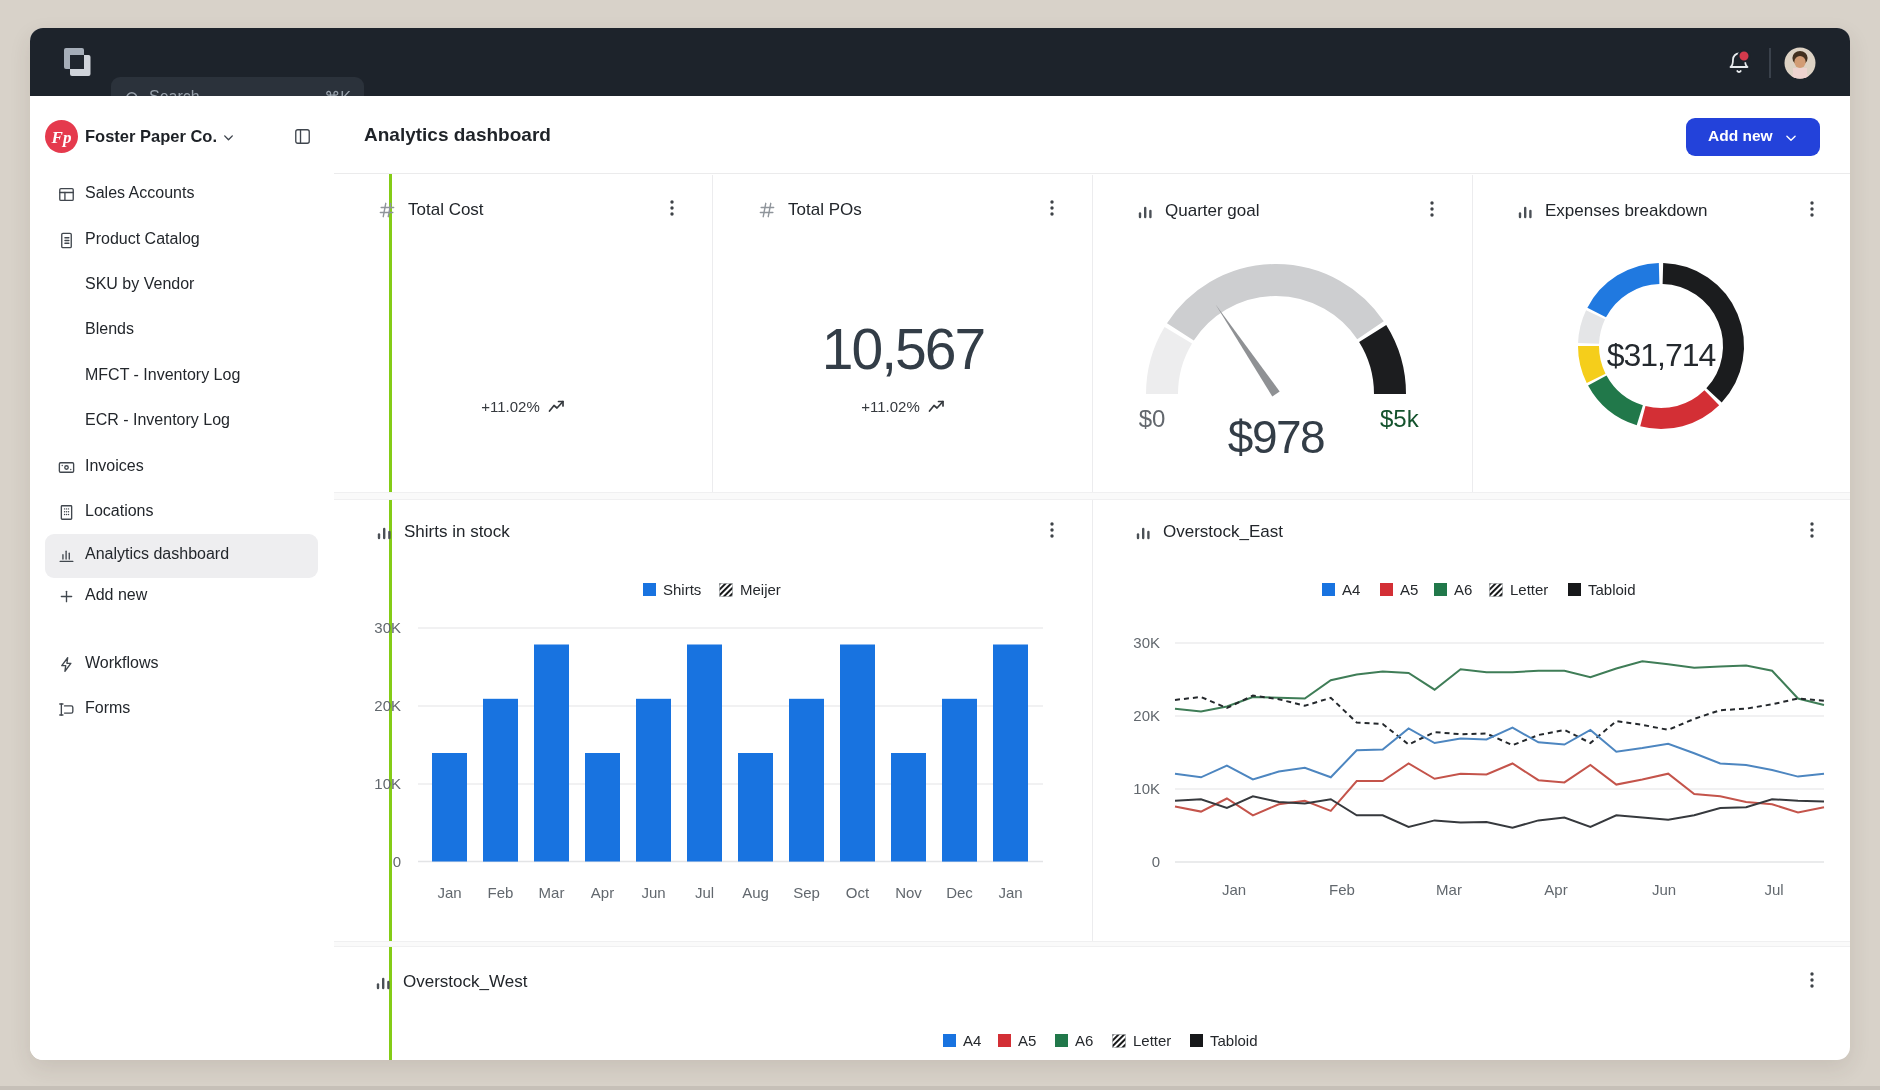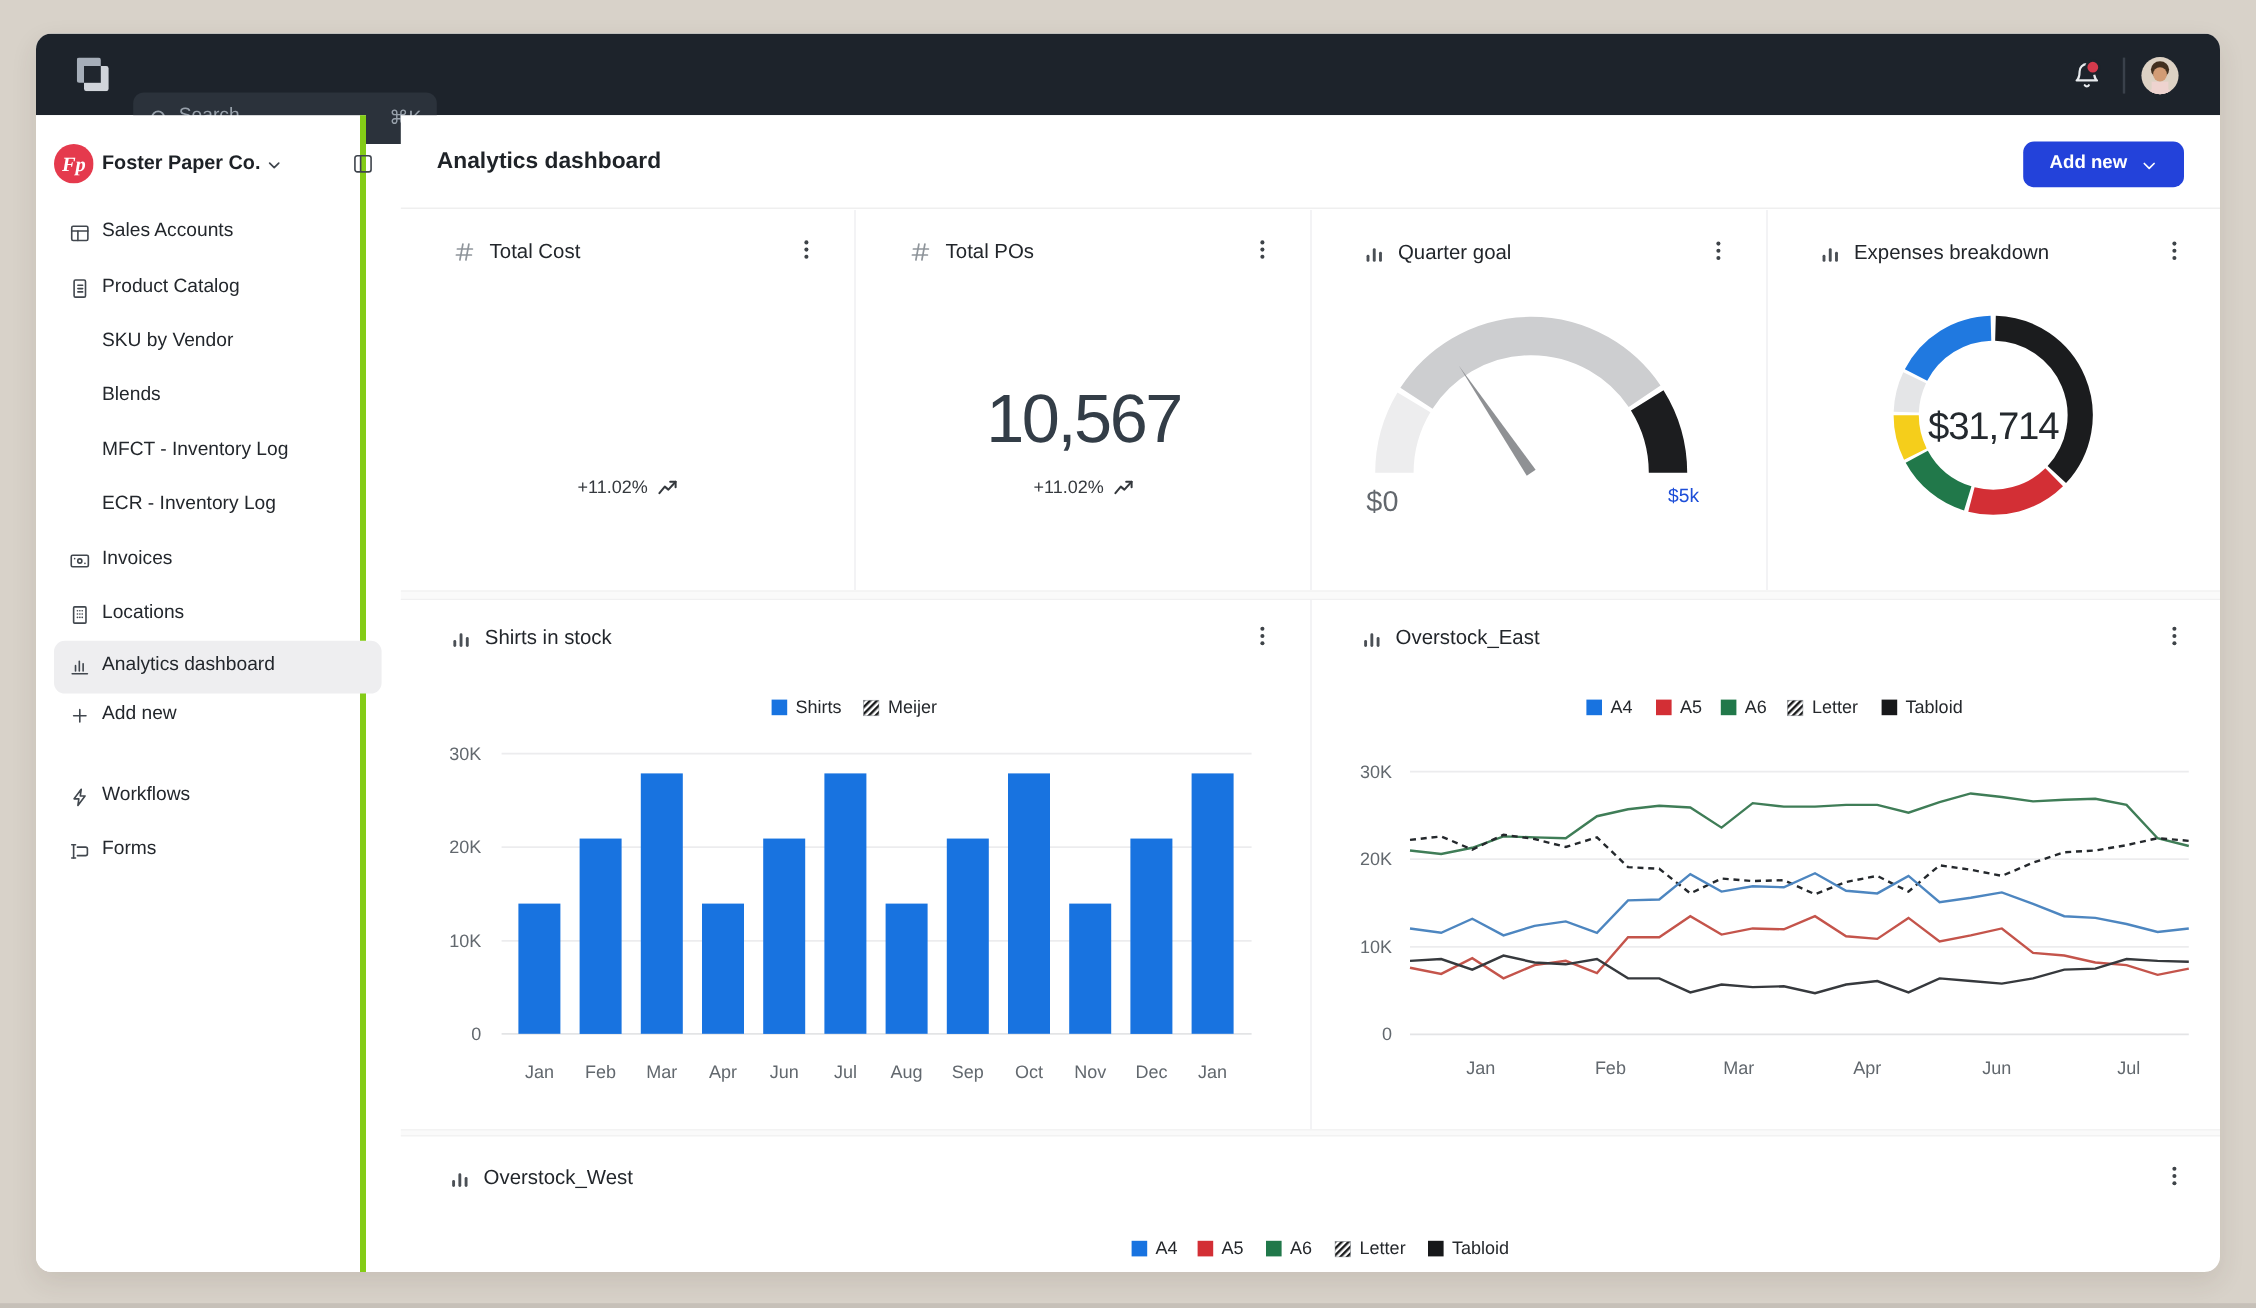--- a/index.html
+++ b/index.html
@@ -4,22 +4,22 @@
 * { margin:0; padding:0; box-sizing:border-box; }
 html,body { width:1880px; height:1090px; background:#d8d2c9; overflow:hidden;
   font-family:"Liberation Sans", sans-serif; }
 .abs { position:absolute; }
 .window { position:absolute; left:30px; top:28px; width:1820px; height:1032px;
   background:#fff; border-radius:13px; overflow:hidden;
   box-shadow:0 8px 22px rgba(60,50,40,.11); }
 .topbar { position:absolute; left:0; top:0; width:100%; height:68px; background:#1d232b; }
 .search { position:absolute; left:81px; top:13px; width:253px; height:43px;
   background:#2b323b; border-radius:9px; color:#98a1ab; font-size:16px;margin-top:36px; }
-.sidebar { position:absolute; left:0; top:68px; width:275px; bottom:0;
-  background:#fff; border-right:5px solid #84cc16; }
+.sidebar { position:absolute; left:0; top:68px; width:362px; bottom:0;
+  background:#fff; border-right:3px solid #84cc16; }
 .mitem { position:absolute; font-size:16px; font-weight:500; color:#23272c; white-space:nowrap; }
 .main-h { position:absolute; left:304px; top:68px; right:0; height:78px;
   border-bottom:1px solid #ebebec; background:#fff; }
 .chead { position:absolute; display:flex; align-items:center; gap:11px;
   font-size:17px; font-weight:400; color:#22262b; white-space:nowrap; }
 .chead svg { flex:0 0 auto; }
 .bignum { position:absolute; text-align:center; color:#333d47;
   font-size:57px; letter-spacing:-2px; white-space:nowrap; }
 .delta { position:absolute; display:flex; align-items:center; gap:8px; justify-content:center;
   font-size:15px; color:#35393e; }
@@ -229,21 +229,22 @@
         <circle cx="8" cy="15" r="1.7"></circle>
       </svg></div>
   <svg class="abs" style="left:1062px;top:147px" width="380" height="317" viewBox="1062 147 380 317">
     <path d="M 1132.00 366.00 A 114 114 0 0 1 1148.28 307.29" fill="none" stroke="#ededee" stroke-width="32"></path>
 <path d="M 1150.39 303.91 A 114 114 0 0 1 1340.51 302.25" fill="none" stroke="#cdced0" stroke-width="32"></path>
 <path d="M 1342.68 305.59 A 114 114 0 0 1 1360.00 366.00" fill="none" stroke="#1c1d1f" stroke-width="32"></path>
 <polygon points="1249.7,363.5 1185.6,276.5 1242.3,368.5" fill="#8f9194"></polygon>
 
   </svg>
   <div class="abs" style="left:1100px;top:377px;width:44px;text-align:center;font-size:24px;color:#63686e">$0</div>
-  <div class="abs" style="left:1350px;top:377px;width:46px;text-align:center;font-size:16px;color:#1d4ed8">$5k</div>
+  <div class="abs" style="left:1350px;top:377px;width:46px;font-size:24px;color:#14532d">$5k</div>
+  <div class="abs" style="left:1146px;top:382px;width:200px;text-align:center;font-size:46px;letter-spacing:-1.5px;color:#333d47">$978</div>
 
   <div class="chead" style="left:1487px;top:173px">
       <svg width="17" height="17" viewBox="0 0 17 17">
         <g stroke="#4b5056" stroke-width="2.4" stroke-linecap="round">
           <line x1="3" y1="10.5" x2="3" y2="14"></line>
           <line x1="8.2" y1="5" x2="8.2" y2="14"></line>
           <line x1="13.4" y1="8" x2="13.4" y2="14"></line>
         </g>
       </svg>
       <span>Expenses breakdown</span>

